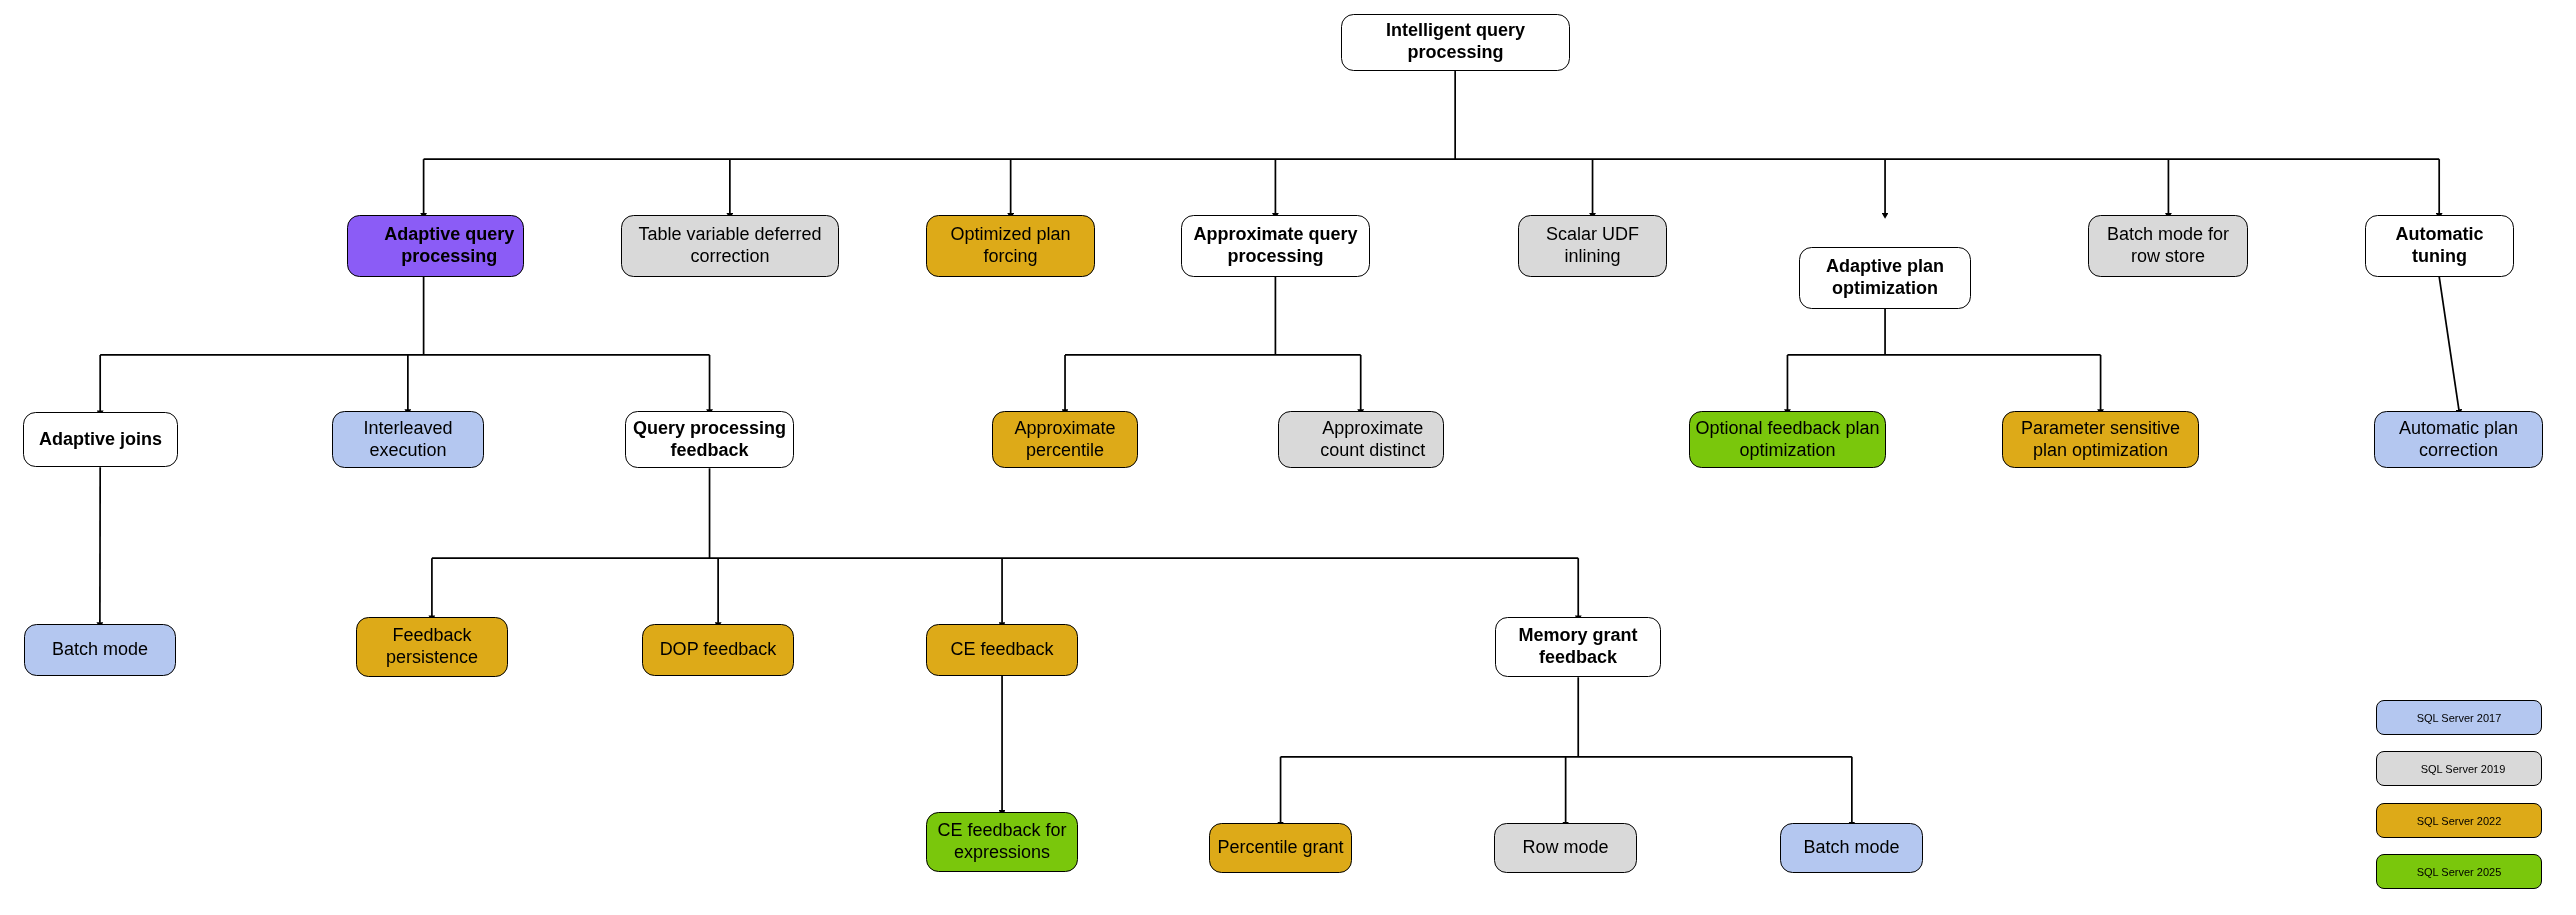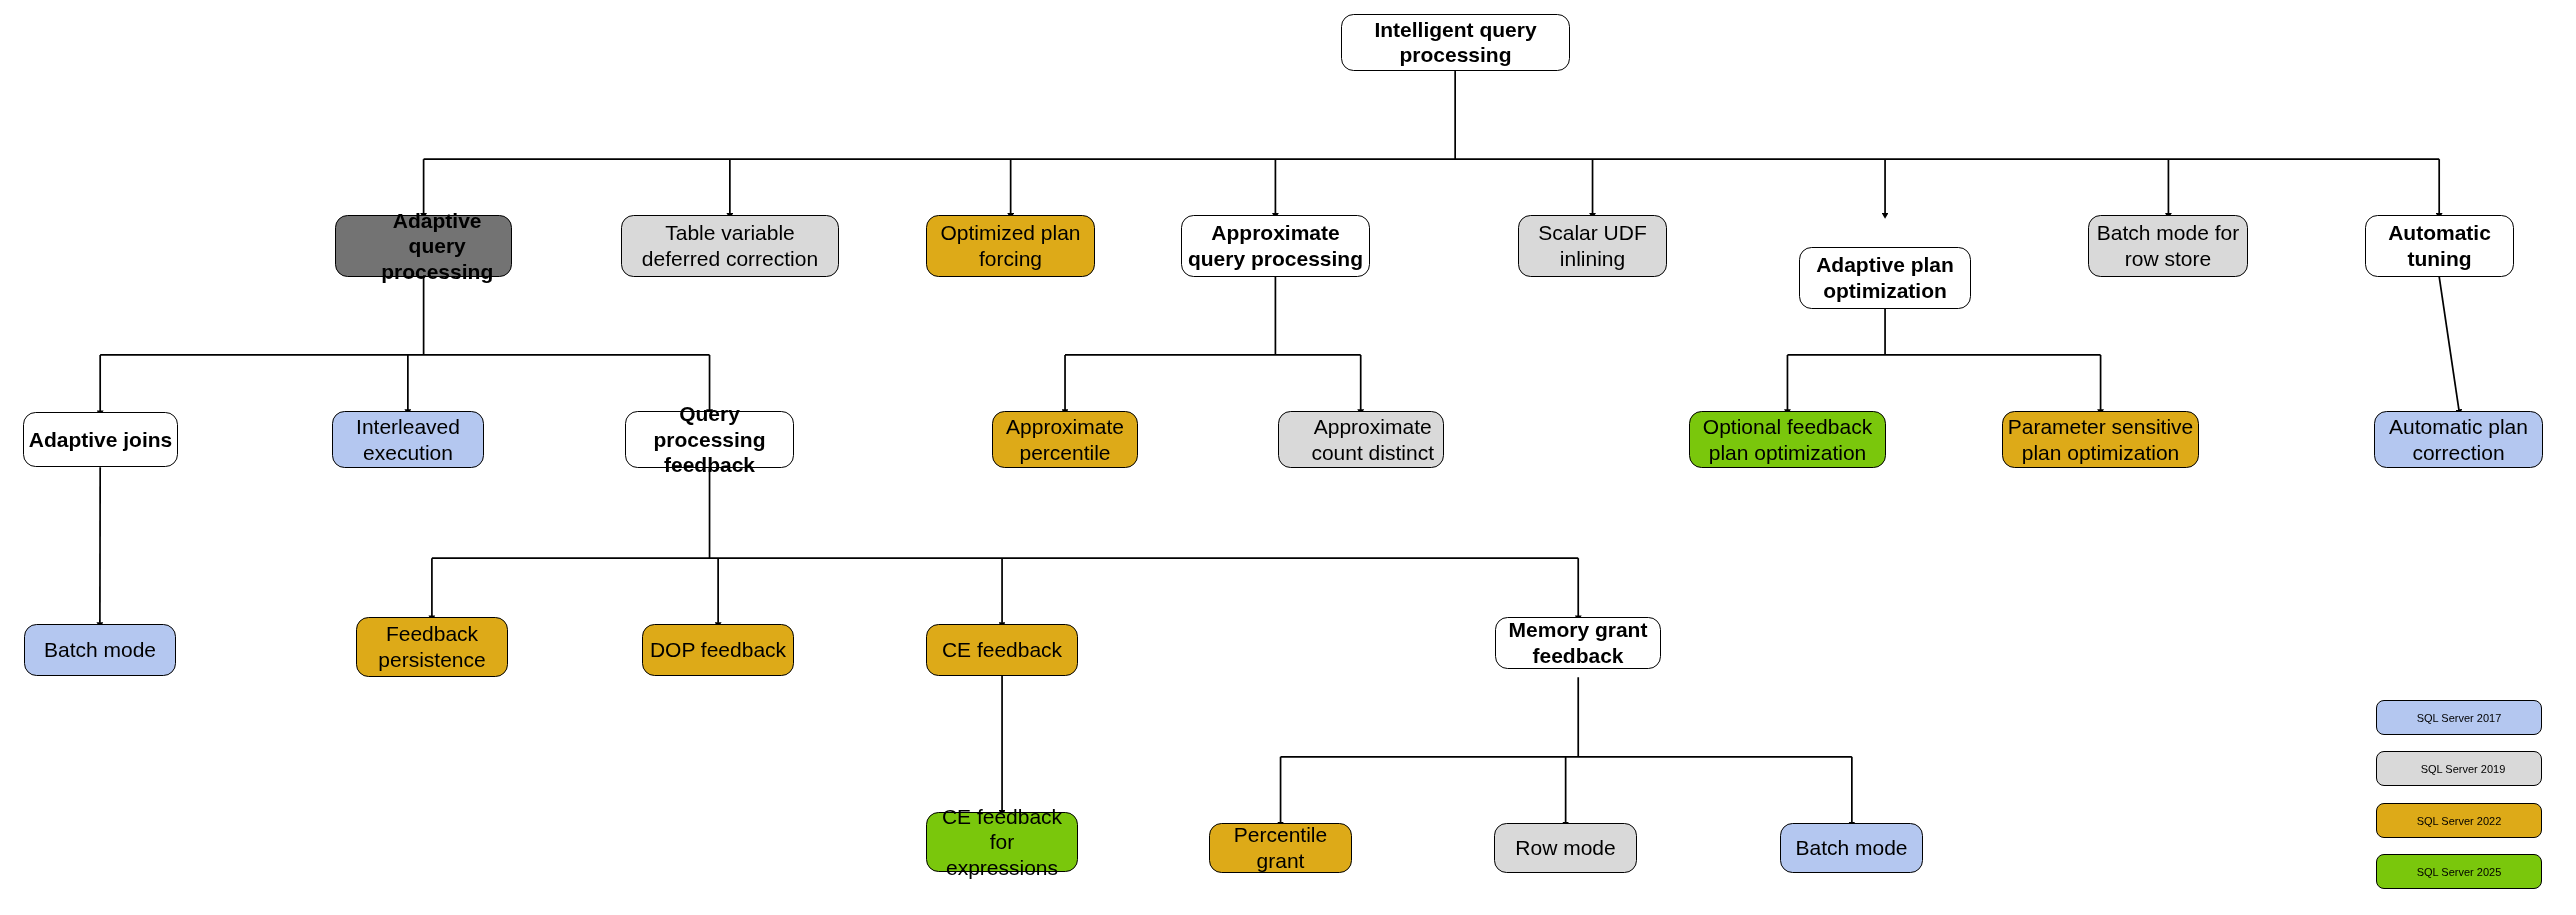--- a/index.html
+++ b/index.html
@@ -12,21 +12,21 @@
     border:1.7px solid #000;
     border-radius:12.6px;
     display:flex;
     align-items:center;
     justify-content:center;
     text-align:center;
     line-height:1.22;
     color:#000;
     background:#ffffff;
     padding:2.3px 4.6px;
-    font-size:21px;
+    font-size:18px;
   }
   .node.bold{font-weight:bold;}
   .legend-item{
     position:absolute;
     box-sizing:border-box;
     border:1.7px solid #000;
     border-radius:8px;
     display:flex;
     align-items:center;
     justify-content:center;
@@ -82,21 +82,21 @@
         <path d="M2237,1322 L3235,1322"></path>
         <path d="M2237,1322 L2237,1436" marker-end="url(#arrow)"></path>
         <path d="M2735,1322 L2735,1436" marker-end="url(#arrow)"></path>
         <path d="M3235,1322 L3235,1436" marker-end="url(#arrow)"></path>
       </g>
   </svg>
   <div id="node-layer">
       <div class="node bold" style="left: 1341px; top: 13.7px; width: 229px; height: 57px; background: rgb(255, 255, 255);">
         <span>Intelligent query processing</span>
       </div>
-      <div class="node bold" style="left: 335px; top: 215px; width: 177px; height: 62px; background: #737373; padding-left: 32px;">
+      <div class="node bold" style="left: 347px; top: 215px; width: 177px; height: 62px; background: #8b5cf6; padding-left: 32px;">
         <span>Adaptive query processing</span>
       </div>
       <div class="node" style="left: 621px; top: 215px; width: 218px; height: 62px; background: rgb(217, 217, 217);">
         <span>Table variable deferred correction</span>
       </div>
       <div class="node" style="left: 926px; top: 215px; width: 169px; height: 62px; background: rgb(221, 170, 24);">
         <span>Optimized plan forcing</span>
       </div>
       <div class="node bold" style="left: 1181px; top: 215px; width: 189px; height: 62px; background: rgb(255, 255, 255);">
         <span>Approximate query processing</span>
@@ -142,21 +142,21 @@
       </div>
       <div class="node" style="left: 356px; top: 617px; width: 152px; height: 60px; background: rgb(221, 170, 24);">
         <span>Feedback persistence</span>
       </div>
       <div class="node" style="left: 642px; top: 624px; width: 152px; height: 52px; background: rgb(221, 170, 24);">
         <span>DOP feedback</span>
       </div>
       <div class="node" style="left: 926px; top: 624px; width: 152px; height: 52px; background: rgb(221, 170, 24);">
         <span>CE feedback</span>
       </div>
-      <div class="node bold" style="left: 1495px; top: 617px; width: 166px; height: 52px; background: rgb(255, 255, 255);">
+      <div class="node bold" style="left: 1495px; top: 617px; width: 166px; height: 60px; background: rgb(255, 255, 255);">
         <span>Memory grant feedback</span>
       </div>
       <div class="node" style="left: 926px; top: 812px; width: 152px; height: 60px; background: rgb(122, 199, 12);">
         <span>CE feedback for expressions</span>
       </div>
       <div class="node" style="left: 1209px; top: 823px; width: 143px; height: 50px; background: rgb(221, 170, 24);">
         <span>Percentile grant</span>
       </div>
       <div class="node" style="left: 1494px; top: 823px; width: 143px; height: 50px; background: rgb(217, 217, 217);">
         <span>Row mode</span>

